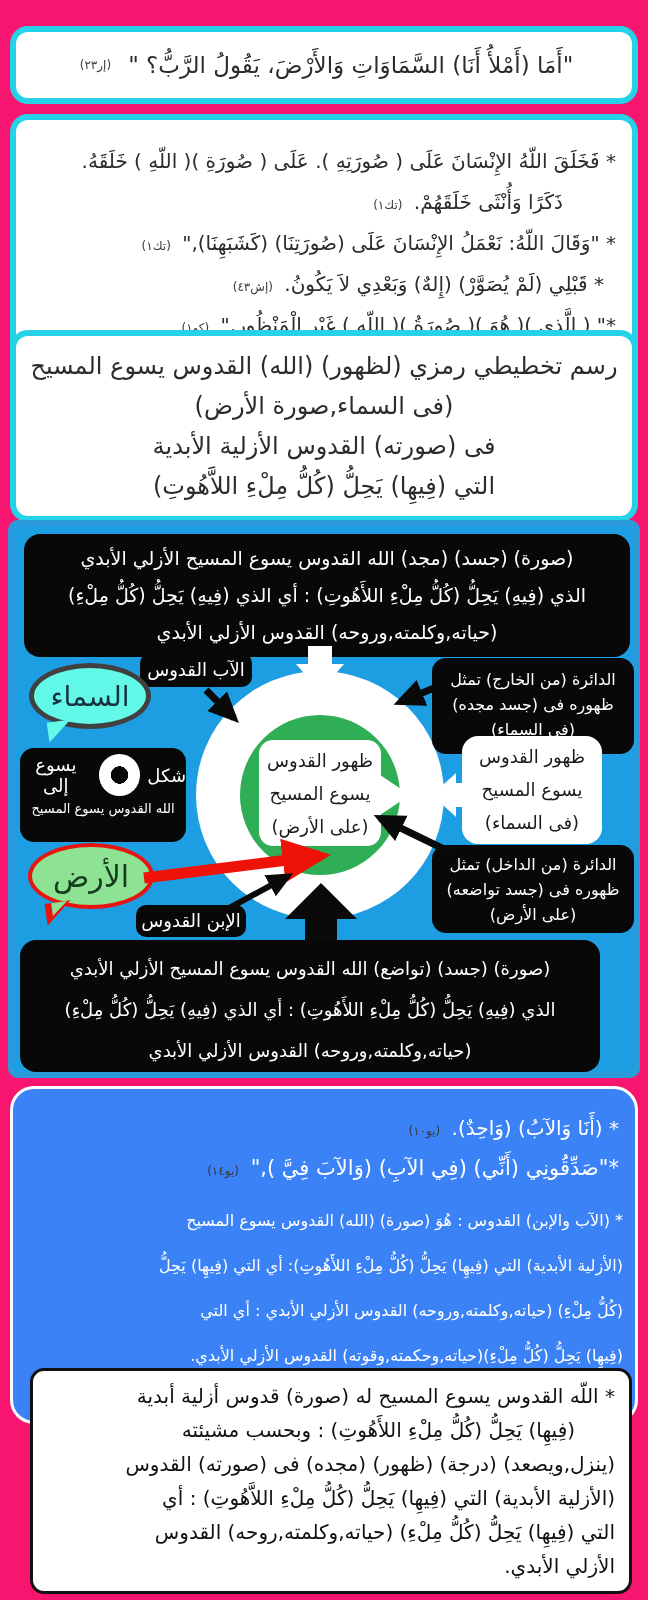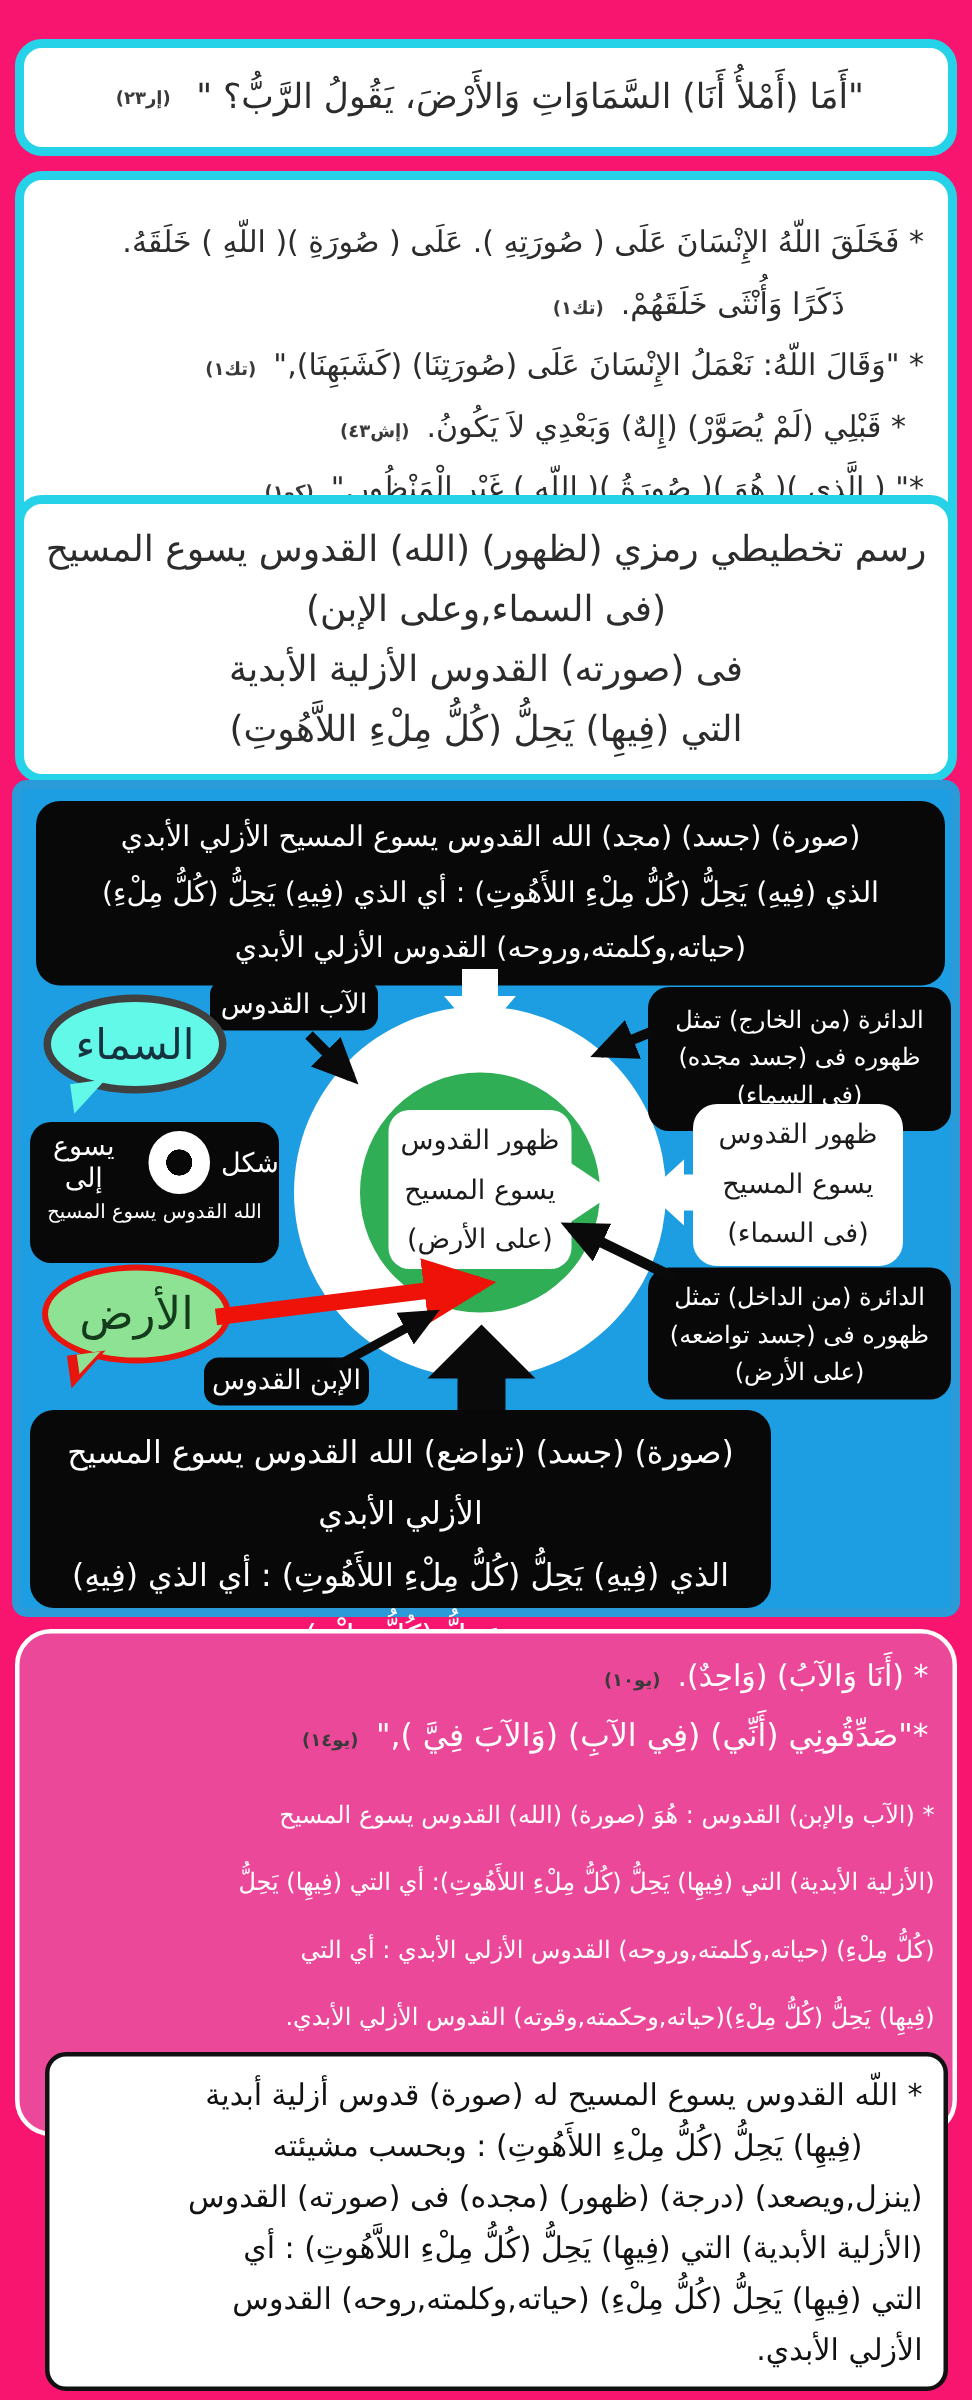--- a/index.html
+++ b/index.html
@@ -1,34 +1,34 @@
 <!DOCTYPE html>
 <html lang="ar" dir="rtl"><head>
 <meta charset="utf-8">
 <style>
   html,body{margin:0;padding:0;background:#F8156F;}
   .canvas{position:relative;width:648px;height:1600px;background:#F8156F;overflow:hidden;
           font-family:"DejaVu Sans",sans-serif;direction:rtl;}
   .box{position:absolute;box-sizing:border-box;background:#fff;border:6px solid #25D2E8;border-radius:18px;color:#2c2c2c;}
   
   .sec1{left:10px;top:26px;width:628px;height:78px;display:flex;align-items:center;justify-content:center;gap:12px;font-size:23px;}
-  .ref{font-size:12px;color:#3a3a3a;margin:0 5px;font-weight:bold;}
+  .ref{font-size:12px;color:#3a3a3a;margin:0 5px;}
   
   .sec2{left:10px;top:114px;width:628px;padding:22px 16px;font-size:20px;}
   .bline{line-height:38px;text-align:right;white-space:nowrap;}
   .bline.indent1{margin-right:53px;}
   .bline.indent2{margin-right:12px;}
   
   .sec3{left:10px;top:330px;width:628px;padding:10px 12px;text-align:center;font-size:24px;line-height:40px;}
   
   .sec4{left:8px;top:520px;width:632px;height:558px;background:#1E9EE2;border:6px solid #2A9BD8;border-radius:10px;padding:0;}
   .d{position:absolute;box-sizing:border-box;}
   .blackbox{background:#080808;color:#fff;border-radius:16px;text-align:center;}
   .dtop{left:10px;top:8px;width:606px;padding:6px 8px;font-size:19px;line-height:37px;}
-  .dbottom{left:6px;top:414px;width:494px;height:132px;padding:8px 8px;font-size:21px;line-height:41px;}
+  .dbottom{left:6px;top:414px;width:580px;height:132px;padding:8px 8px;font-size:18px;line-height:41px;}
   .ring-outer{left:182px;top:145px;width:248px;height:248px;border-radius:50%;background:#fff;}
   .ring-inner{left:226px;top:189px;width:160px;height:160px;border-radius:50%;background:#2FAE55;}
   .wdw-stem{left:294px;top:120px;width:24px;height:20px;background:#fff;}
   .wdw-tri{left:282px;top:138px;width:0;height:0;border-left:24px solid transparent;border-right:24px solid transparent;border-top:28px solid #fff;}
   .centerbox{left:245px;top:214px;width:122px;height:106px;background:#fff;border-radius:14px;text-align:center;
              font-size:18px;line-height:33px;color:#1b1b1b;padding-top:4px;}
   .triA{left:360px;top:245px;width:0;height:0;border-top:24px solid transparent;border-bottom:24px solid transparent;border-left:36px solid #fff;}
   .triB{left:418px;top:247px;width:0;height:0;border-top:22px solid transparent;border-bottom:22px solid transparent;border-right:24px solid #fff;}
   .triB-stem{left:440px;top:257px;width:14px;height:24px;background:#fff;}
   .fatherlbl{left:126px;top:127px;width:112px;height:34px;border-radius:10px;font-size:18px;line-height:34px;}
@@ -47,22 +47,22 @@
   .donut{width:42px;height:42px;border-radius:50%;background:radial-gradient(circle closest-side,#080808 0 42%,#ffffff 43% 100%);}
   .legend-sub{font-size:13px;margin-top:5px;}
   .outernote{left:418px;top:132px;width:202px;height:96px;border-radius:14px;font-size:16px;line-height:25px;padding-top:9px;}
   .innernote{left:418px;top:319px;width:202px;height:88px;border-radius:14px;font-size:16px;line-height:25px;padding-top:7px;}
   .rightbox{left:448px;top:210px;width:140px;height:108px;background:#fff;border-radius:16px;text-align:center;
             font-size:18px;line-height:33px;color:#1b1b1b;padding-top:4px;}
   .bua-stem{left:291px;top:391px;width:32px;height:40px;background:#0a0a0a;}
   .bua-tri{left:271px;top:357px;width:0;height:0;border-left:36px solid transparent;border-right:36px solid transparent;border-bottom:36px solid #0a0a0a;}
   .overlay{position:absolute;left:0;top:0;pointer-events:none;}
   
-  .sec5{left:10px;top:1086px;width:628px;height:338px;background:#ec4899;border:3px solid #fdfdfd;border-radius:24px;
-        color:#fff;padding:8px 12px;box-sizing:border-box;position:absolute;}
+  .sec5{left:10px;top:1086px;width:628px;height:338px;background:#3b82f6;border:3px solid #fdfdfd;border-radius:24px;
+        color:#fff;padding:19px 12px;box-sizing:border-box;position:absolute;}
   .u1{font-size:20px;text-align:right;margin:8px 4px 16px 0;}
   .u2{font-size:21px;text-align:right;margin:0 4px 18px 0;}
   .uline{font-size:16px;line-height:45px;text-align:right;}
   
   .sec6{left:30px;top:1368px;width:602px;background:#fff;border:3px solid #111;border-radius:14px;z-index:5;
         color:#111;padding:8px 14px;box-sizing:border-box;position:absolute;font-size:20px;line-height:34px;text-align:right;}
   .s6-indent{margin-right:40px;}
 </style>
 </head>
 <body>
@@ -92,21 +92,21 @@
       <span class="ref">(إش٤٣)</span>
     </div>
     <div class="bline">
       <span>*" ( الَّذِي )( هُوَ )( صُورَةُ )( اللّهِ ) غَيْرِ الْمَنْظُورِ,"</span>
       <span class="ref">(كو١)</span>
     </div>
   </section>
 
   <section class="box sec3">
     <div>رسم تخطيطي رمزي (لظهور) (الله) القدوس يسوع المسيح</div>
-    <div>(فى السماء,وعلى الإبن)</div>
+    <div>(فى السماء,صورة الأرض)</div>
     <div>فى (صورته) القدوس الأزلية الأبدية</div>
     <div>التي (فِيهِا) يَحِلُّ (كُلُّ مِلْءِ اللاَّهُوتِ)</div>
   </section>
 
   <section class="box sec4">
 
     <div class="d blackbox dtop">
       <div>(صورة) (جسد) (مجد) الله القدوس يسوع المسيح الأزلي الأبدي</div>
       <div>الذي (فِيهِ) يَحِلُّ (كُلُّ مِلْءِ اللأَهُوتِ) : أي الذي (فِيهِ) يَحِلُّ (كُلُّ مِلْءِ)</div>
       <div>(حياته,وكلمته,وروحه) القدوس الأزلي الأبدي</div>

